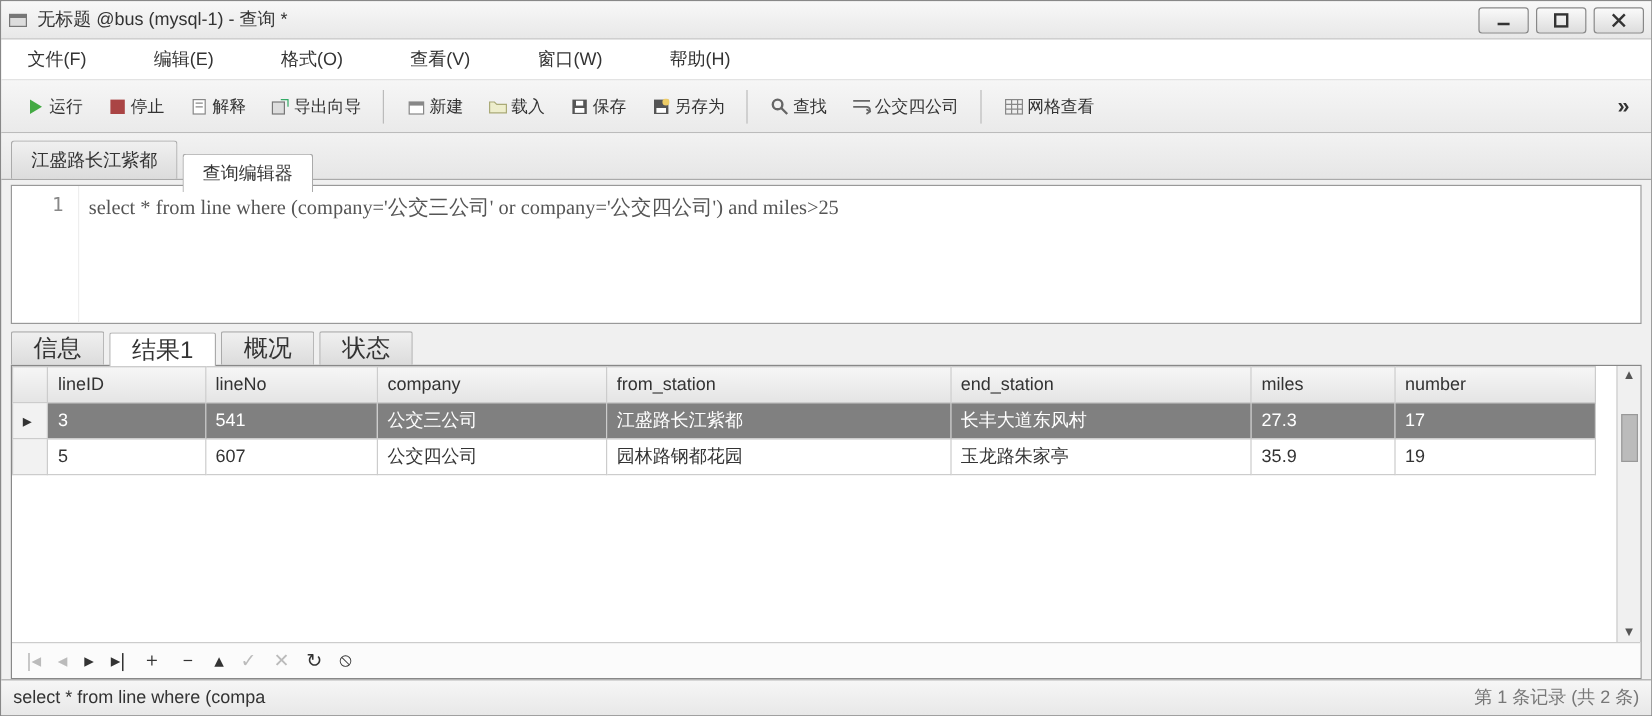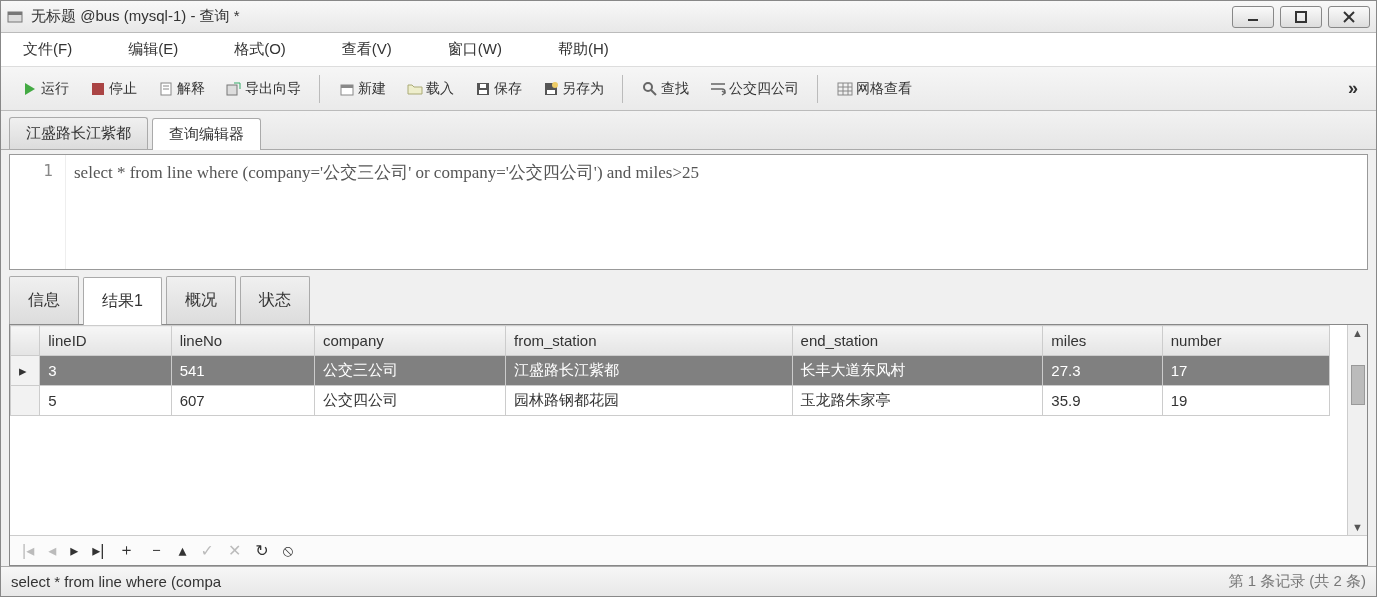--- a/index.html
+++ b/index.html
@@ -68,41 +68,41 @@
   background: linear-gradient(#f2f2f2,#e6e6e6);
   padding: 6px 8px 0 8px;
   border-bottom:1px solid #aaa;
 }
 .tab {
   padding: 6px 16px; border:1px solid #aaa; border-bottom:none;
   background: linear-gradient(#f0f0f0,#dcdcdc);
   margin-right:4px; cursor:pointer; font-size:15px;
   border-radius:3px 3px 0 0;
 }
-.tab.active { background:#fff; position:relative; top:1px;text-align:right;}
+.tab.active { background:#fff; position:relative; top:11px;text-align:right;}
 .editor-area {
   background:#fff; border:1px solid #999; margin:4px 8px 0 8px;
   height:116px; display:flex;
 }
 .gutter {
   width:56px; border-right:1px solid #eee;
   font-family:Consolas,monospace; font-size:16px; color:#888;
   text-align:right; padding:6px 12px 0 0;
 }
 .code {
   flex:1; font-family:Liberation Serif, serif; font-size:17px;
   padding:6px 8px; white-space:pre; color:#555;
 }
 .result-tabs {
   display:flex; align-items:flex-end; margin:6px 8px 0 8px;
 }
 .rtab {
-  padding:13px 18px; border:1px solid #aaa; border-bottom:none;
+  padding:0 18px; border:1px solid #aaa; border-bottom:none;
   background: linear-gradient(#f0f0f0,#dcdcdc);
-  margin-right:4px; cursor:pointer; font-size:16px;
+  margin-right:4px; cursor:pointer; font-size:20px;
   border-radius:2px 2px 0 0;
 }
 .rtab.active { background:#fff; position:relative; top:1px;}
 .grid-wrap {
   margin:0 8px; border:1px solid #888; background:#fff;
   flex:1; display:flex; flex-direction:column; min-height:0;
 }
 .grid-scroll { flex:1; overflow:auto; position:relative; }
 table.grid { border-collapse:collapse; width:1320px; }
 table.grid th, table.grid td {

